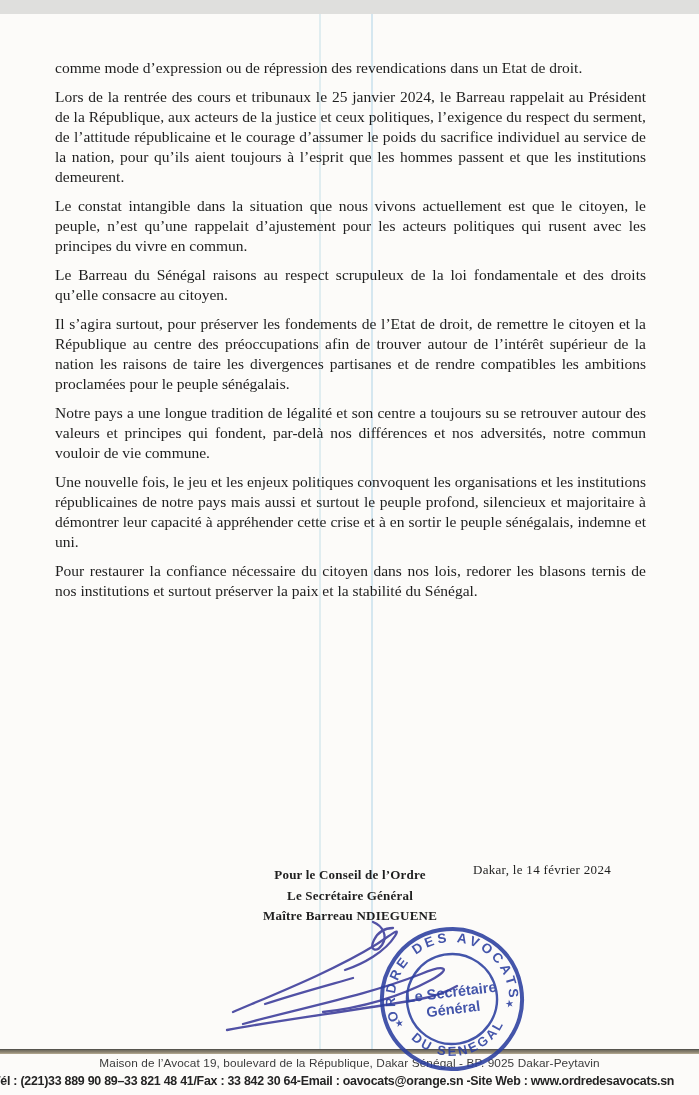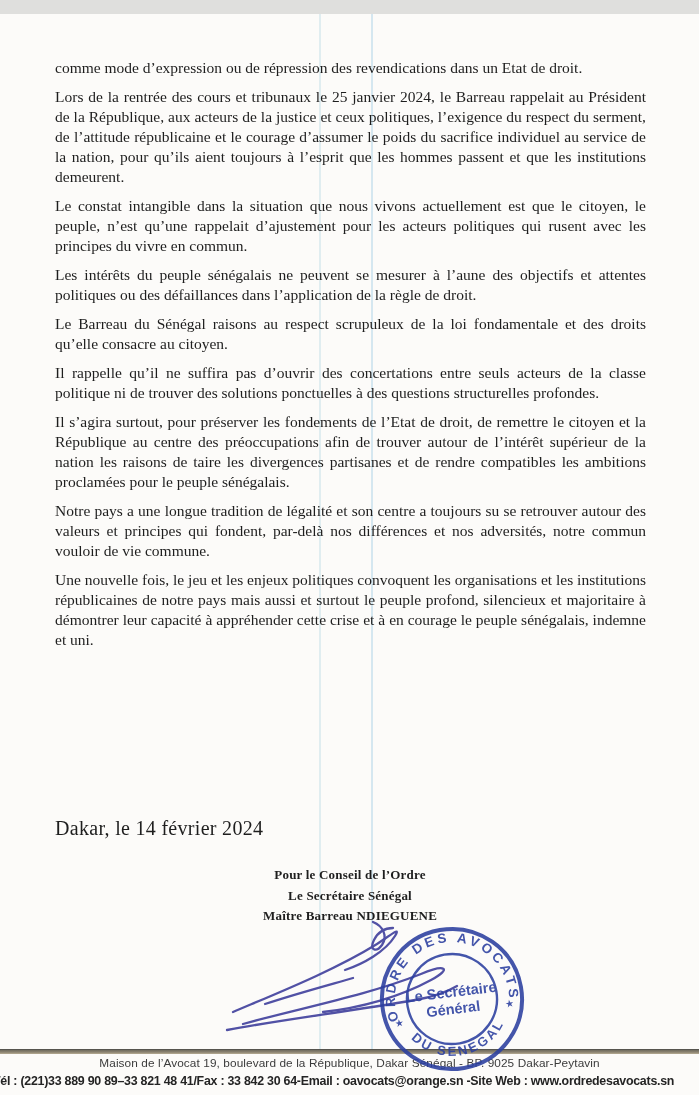--- a/index.html
+++ b/index.html
@@ -13,22 +13,22 @@
   .fold-1{left:319px;background:rgba(160,205,220,0.30);}
   .fold-2{left:371px;background:rgba(150,200,225,0.38);}
 
   .letter-body{
     position:absolute;left:55px;top:44px;width:591px;
     font-size:15.5px;line-height:20px;text-align:justify;
   }
   .letter-body p{margin:0 0 9px 0;}
 
   .dateline{
-    position:absolute;top:803px;left:55px;width:556px;
-    font-size:20px;letter-spacing:0.3px;
+    position:absolute;top:848px;left:55px;width:556px;
+    text-align:right;font-size:13px;letter-spacing:0.3px;
   }
   .sigblock{
     position:absolute;top:851px;left:55px;width:590px;
     text-align:center;font-weight:bold;font-size:13px;line-height:20.5px;
     letter-spacing:0.2px;
   }
   .signature-ink{position:absolute;left:225px;top:898px;z-index:3;}
   .stamp{position:absolute;left:372px;top:905px;width:160px;height:160px;
     transform:rotate(-10deg);opacity:0.88;z-index:4;}
   .stamp text{font-family:"Liberation Sans","DejaVu Sans",sans-serif;font-weight:bold;}
@@ -58,33 +58,32 @@
 
 <div class="canvas">
 
   <div class="fold fold-1"></div>
   <div class="fold fold-2"></div>
 
   <div class="letter-body">
     <p>comme mode d’expression ou de répression des revendications dans un Etat de droit.</p>
     <p>Lors de la rentrée des cours et tribunaux le 25 janvier 2024, le Barreau rappelait au Président de la République, aux acteurs de la justice et ceux politiques, l’exigence du respect du serment, de l’attitude républicaine et le courage d’assumer le poids du sacrifice individuel au service de la nation, pour qu’ils aient toujours à l’esprit que les hommes passent et que les institutions demeurent.</p>
     <p>Le constat intangible dans la situation que nous vivons actuellement est que le citoyen, le peuple, n’est qu’une rappelait d’ajustement pour les acteurs politiques qui rusent avec les principes du vivre en commun.</p>
-    <p>Les intérêts du peuple sénégalais ne peuvent se mesurer à l’aune des objectifs et attentes politiques ou des défaillances dans l’application de la règle de droit.</p>
     <p>Le Barreau du Sénégal raisons au respect scrupuleux de la loi fondamentale et des droits qu’elle consacre au citoyen.</p>
-    <p>Il rappelle qu’il ne suffira pas d’ouvrir des concertations entre seuls acteurs de la classe politique ni de trouver des solutions ponctuelles à des questions structurelles profondes.</p>
     <p>Il s’agira surtout, pour préserver les fondements de l’Etat de droit, de remettre le citoyen et la République au centre des préoccupations afin de trouver autour de l’intérêt supérieur de la nation les raisons de taire les divergences partisanes et de rendre compatibles les ambitions proclamées pour le peuple sénégalais.</p>
     <p>Notre pays a une longue tradition de légalité et son centre a toujours su se retrouver autour des valeurs et principes qui fondent, par-delà nos différences et nos adversités, notre commun vouloir de vie commune.</p>
-    <p>Une nouvelle fois, le jeu et les enjeux politiques convoquent les organisations et les institutions républicaines de notre pays mais aussi et surtout le peuple profond, silencieux et majoritaire à démontrer leur capacité à appréhender cette crise et à en courage le peuple sénégalais, indemne et uni.</p>
+    <p>Une nouvelle fois, le jeu et les enjeux politiques convoquent les organisations et les institutions républicaines de notre pays mais aussi et surtout le peuple profond, silencieux et majoritaire à démontrer leur capacité à appréhender cette crise et à en sortir le peuple sénégalais, indemne et uni.</p>
+    <p>Pour restaurer la confiance nécessaire du citoyen dans nos lois, redorer les blasons ternis de nos institutions et surtout préserver la paix et la stabilité du Sénégal.</p>
   </div>
 
   <div class="dateline">Dakar, le 14 février 2024</div>
 
   <div class="sigblock">
     <div>Pour le Conseil de l’Ordre</div>
-    <div>Le Secrétaire Sénégal</div>
+    <div>Le Secrétaire Général</div>
     <div>Maître Barreau NDIEGUENE</div>
   </div>
 
   <svg class="signature-ink" width="240" height="122" viewBox="0 0 240 122">
     <g fill="none" stroke="#43439e" stroke-width="2.3" stroke-linecap="round" opacity="0.92">
       <path d="M 8 100 C 55 80, 110 58, 152 32 C 166 23, 176 14, 170 24 C 160 40, 138 52, 120 58"></path>
       <path d="M 18 112 C 75 96, 140 84, 196 62 C 220 52, 228 56, 206 68 C 175 85, 135 96, 98 100"></path>
       <path d="M 2 118 C 55 108, 120 100, 190 88 C 208 85, 222 80, 232 74"></path>
       <path d="M 148 10 C 158 14, 163 24, 157 33 C 151 41, 144 38, 149 28 C 153 20, 160 16, 168 16"></path>
       <path d="M 40 92 C 70 82, 100 74, 128 66"></path>

